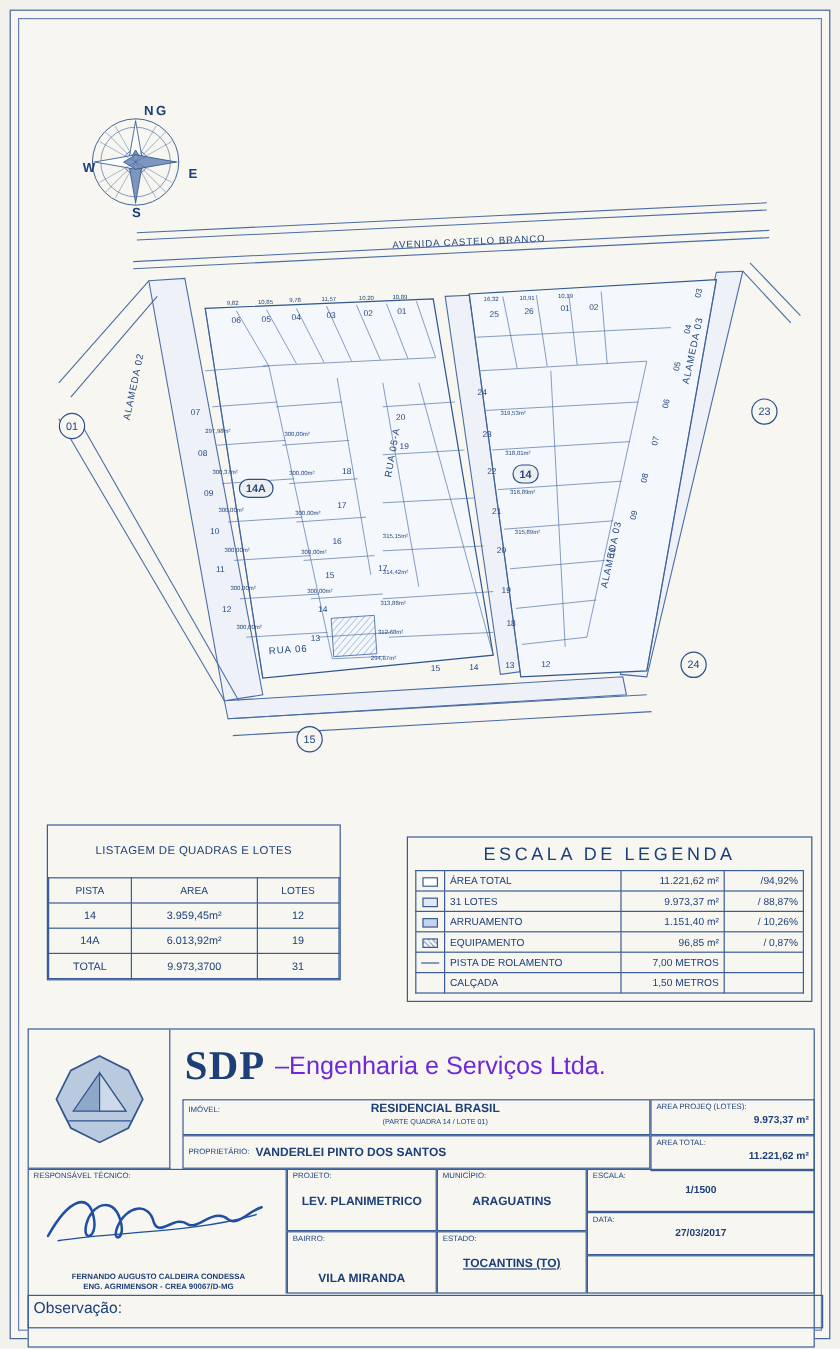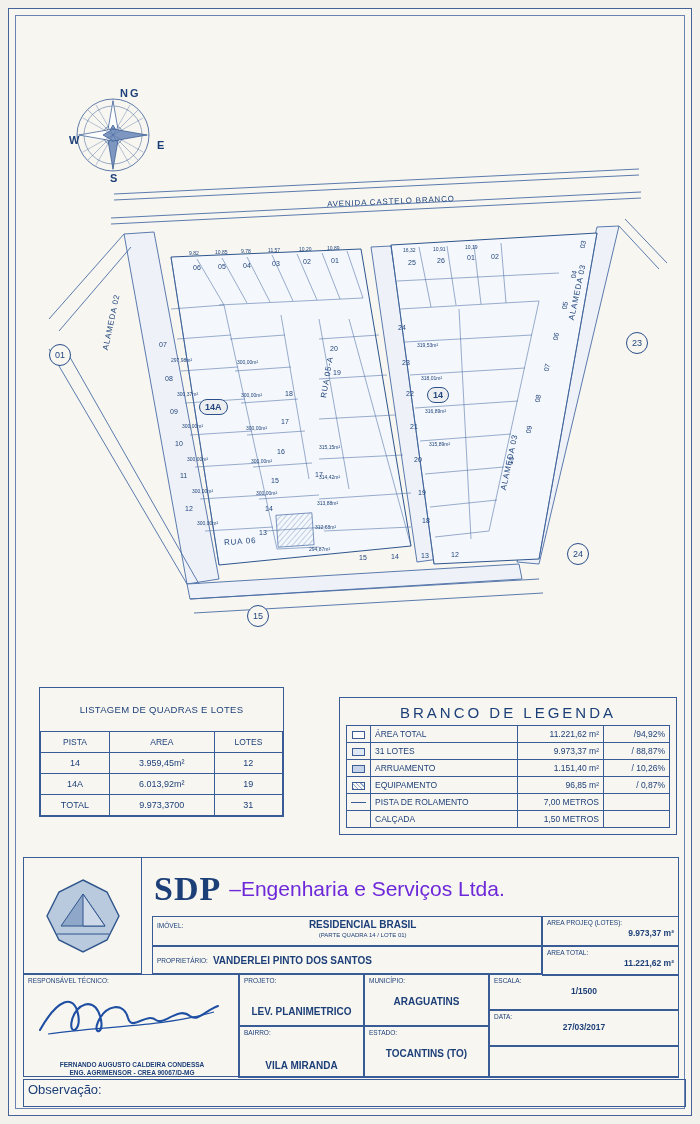--- a/index.html
+++ b/index.html
@@ -155,21 +155,21 @@
   .sw.fill-hatch {
     background:
       repeating-linear-gradient(45deg, #8da6c9 0 1px, transparent 1px 3px);
   }
   .sw.line { border: none; border-top: 1px solid #3a5c96; height: 1px; width: 15px; }
 
   
   .titleblock {
     position: absolute;
     left: 14px; top: 848px;
-    width: 656px; height: 220px;
+    width: 656px; height: 266px;
     border: 1px solid #3a5c96;
     background: #f7f6f1;
   }
   .logo-cell {
     position: absolute;
     left: 0; top: 0;
     width: 118px; height: 116px;
     border-right: 1px solid #3a5c96;
     border-bottom: 1px solid #3a5c96;
     display: flex; align-items: center; justify-content: center;
@@ -498,21 +498,21 @@
         <tr>
           <td>TOTAL</td>
           <td>9.973,3700</td>
           <td>31</td>
         </tr>
       </tbody>
     </table>
   </div>
 
   <div class="legenda">
-    <div class="ltitle">BRANCO  DE  LEGENDA</div>
+    <div class="ltitle">ESCALA  DE  LEGENDA</div>
     <table>
       <tbody>
         <tr>
           <td class="sym"><span class="sw fill-white"></span></td>
           <td>ÁREA TOTAL</td>
           <td class="val">11.221,62  m²</td>
           <td class="pct">/94,92%</td>
         </tr>
         <tr>
           <td class="sym"><span class="sw fill-lt"></span></td>
@@ -598,36 +598,36 @@
         <path d="M20 48 C70 40, 130 42, 186 26" fill="none" stroke="#1e4fa3" stroke-width="1.2"></path>
       </svg>
       <div class="sig-name">
         <span>FERNANDO AUGUSTO CALDEIRA CONDESSA</span><br>
         <span>ENG. AGRIMENSOR - CREA 90067/D-MG</span>
       </div>
     </div>
 
     <div class="tb-field" style="left:215px; top:116px; width:125px; height:52px;">
       <span class="lab">PROJETO:</span>
-      <span class="val" style="margin-top:22px;">LEV. PLANIMETRICO</span>
+      <span class="val" style="margin-top:12px;">LEV. PLANIMETRICO</span>
     </div>
 
     <div class="tb-field" style="left:340px; top:116px; width:125px; height:52px;">
       <span class="lab">MUNICÍPIO:</span>
       <span class="val" style="margin-top:12px;">ARAGUATINS</span>
     </div>
 
     <div class="tb-field" style="left:215px; top:168px; width:125px; height:52px;">
       <span class="lab">BAIRRO:</span>
       <span class="val" style="margin-top:24px;">VILA MIRANDA</span>
     </div>
 
     <div class="tb-field" style="left:340px; top:168px; width:125px; height:52px;">
       <span class="lab">ESTADO:</span>
-      <span class="val" style="margin-top:12px;">TOCANTINS (TO)</span>
+      <span class="val" style="margin-top:12px;text-decoration:underline;">TOCANTINS (TO)</span>
     </div>
 
     <div class="tb-field" style="left:465px; top:116px; width:190px; height:36px;">
       <span class="lab">ESCALA:</span>
       <span class="val small">1/1500</span>
     </div>
 
     <div class="tb-field" style="left:465px; top:152px; width:190px; height:36px;">
       <span class="lab">DATA:</span>
       <span class="val small">27/03/2017</span>

